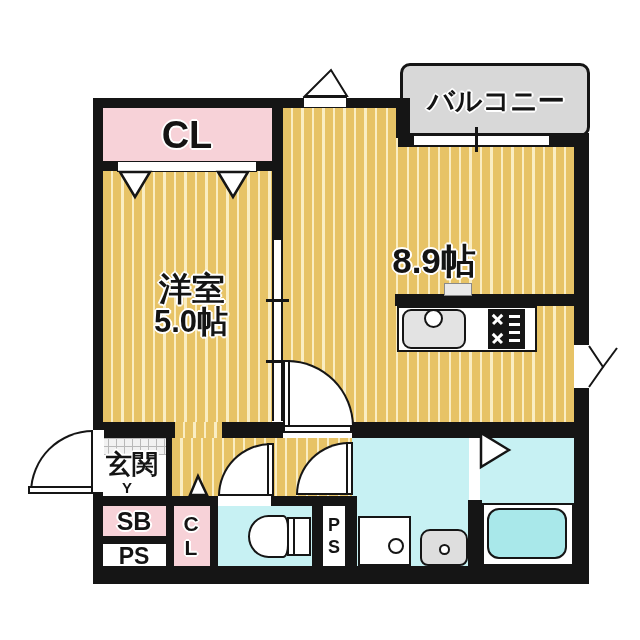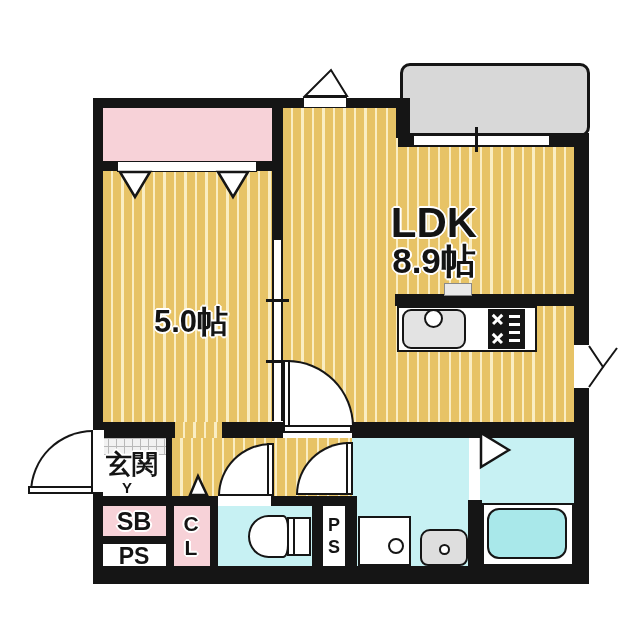--- a/index.html
+++ b/index.html
@@ -152,23 +152,25 @@
   <svg id="shape-overlay" width="640" height="640" viewBox="0 0 640 640">
     <polygon points="120,172 150,172 135,197" fill="#ffffff" stroke="#151515" stroke-width="2.5"></polygon>
     <polygon points="218,172 248,172 233,197" fill="#ffffff" stroke="#151515" stroke-width="2.5"></polygon>
     <polygon points="190,495 207,495 198,476" fill="#ffffff" stroke="#151515" stroke-width="2.5"></polygon>
     <polygon points="305,96 347,96 331,70" fill="#ffffff" stroke="#151515" stroke-width="2"></polygon>
     <polygon points="481,433 481,467 509,450" fill="#ffffff" stroke="#151515" stroke-width="2.5"></polygon>
     <polyline points="589,346 603,367 589,387" fill="#ffffff" stroke="#151515" stroke-width="2"></polyline>
     <line x1="603" y1="367" x2="617" y2="348" stroke="#151515" stroke-width="2"></line>
   </svg>
 
+  <div class="lbl" style="left:187px;top:135px;font-size:38px;">CL</div>
+  <div class="lbl" style="left:192px;top:288px;font-size:33px;">洋室</div>
   <div class="lbl" style="left:191px;top:321px;font-size:31px;">5.0帖</div>
-  <div class="lbl" style="left:434px;top:223px;font-size:42px;">LDK</div>
   <div class="lbl" style="left:434px;top:260px;font-size:35px;">8.9帖</div>
+  <div class="lbl" style="left:496px;top:101px;font-size:27px;">バルコニー</div>
   <div class="lbl" style="left:132px;top:464px;font-size:26px;">玄関</div>
   <div class="lbl" style="left:127px;top:487px;font-size:15px;">Y</div>
   <div class="lbl" style="left:134px;top:521px;font-size:25px;">SB</div>
   <div class="lbl" style="left:134px;top:556px;font-size:23px;">PS</div>
   <div class="lbl" style="left:191px;top:523px;font-size:21px;">C</div>
   <div class="lbl" style="left:191px;top:547px;font-size:21px;">L</div>
   <div class="lbl" style="left:334px;top:525px;font-size:18px;">P</div>
   <div class="lbl" style="left:334px;top:547px;font-size:18px;">S</div>
 
 </div>

